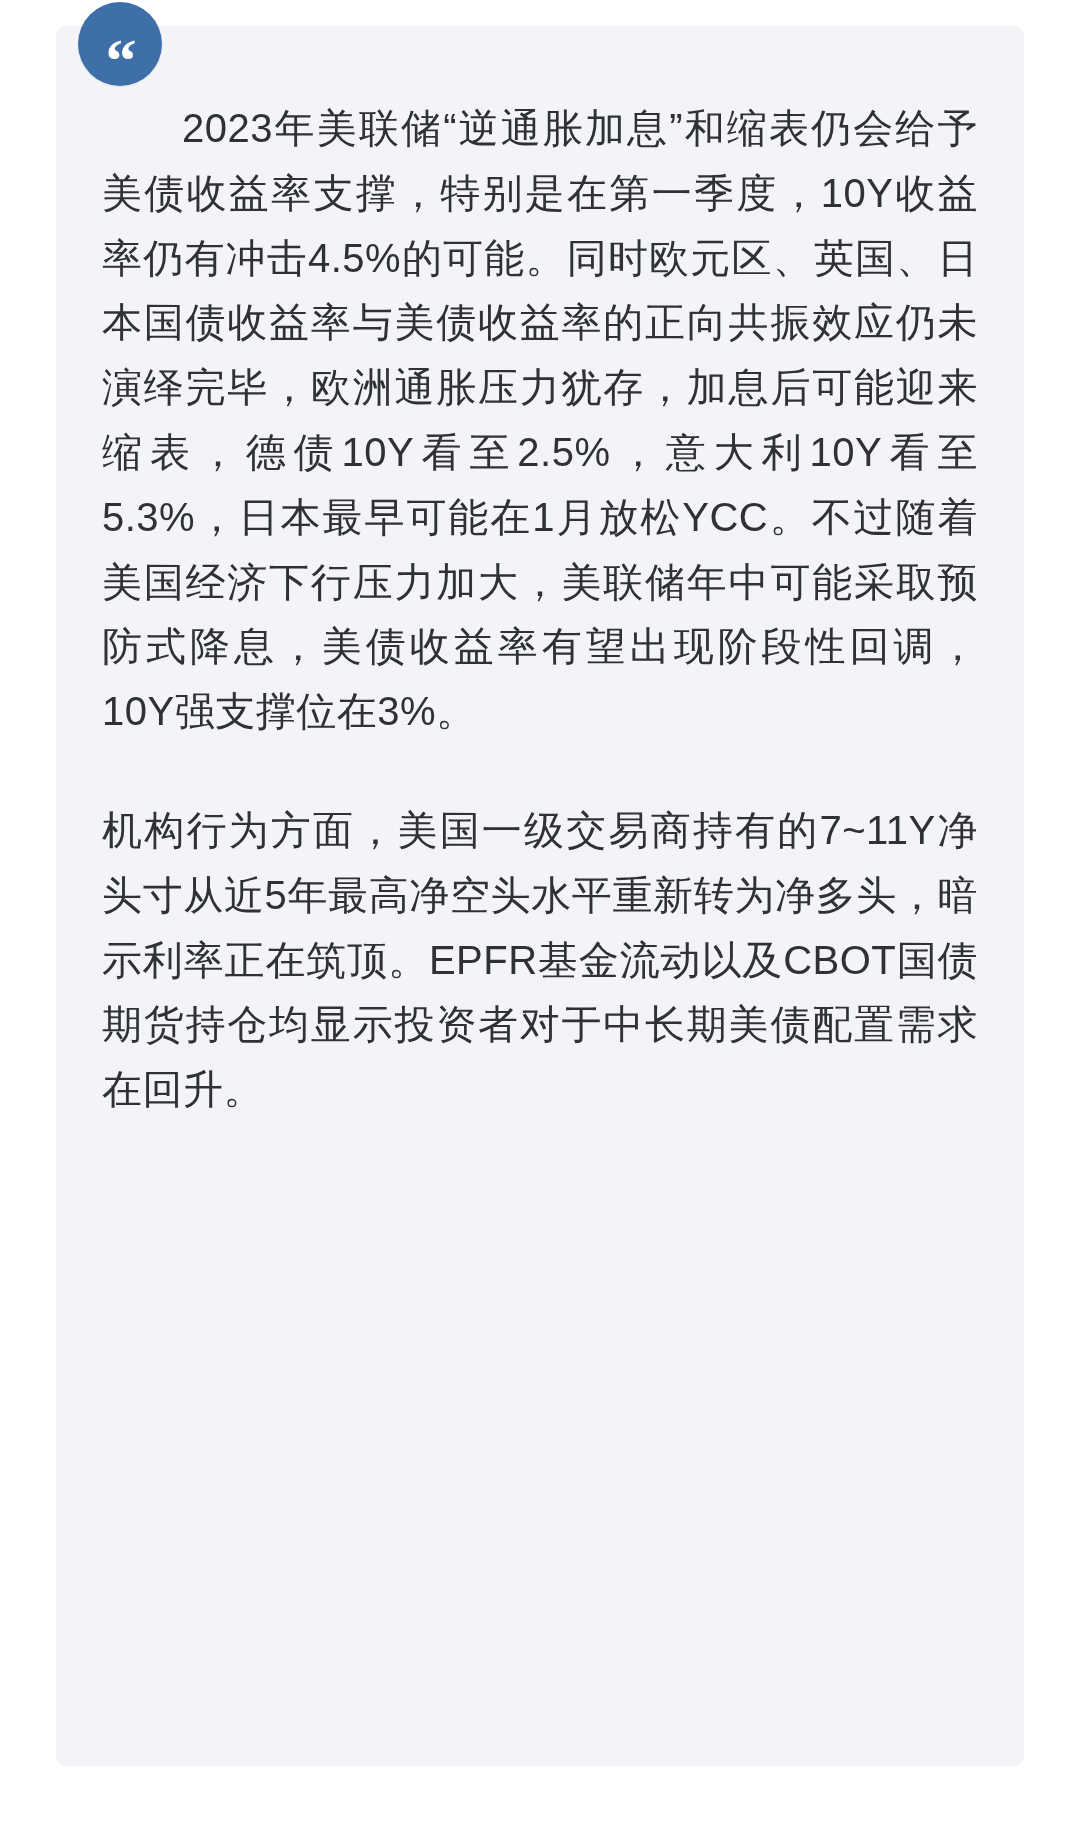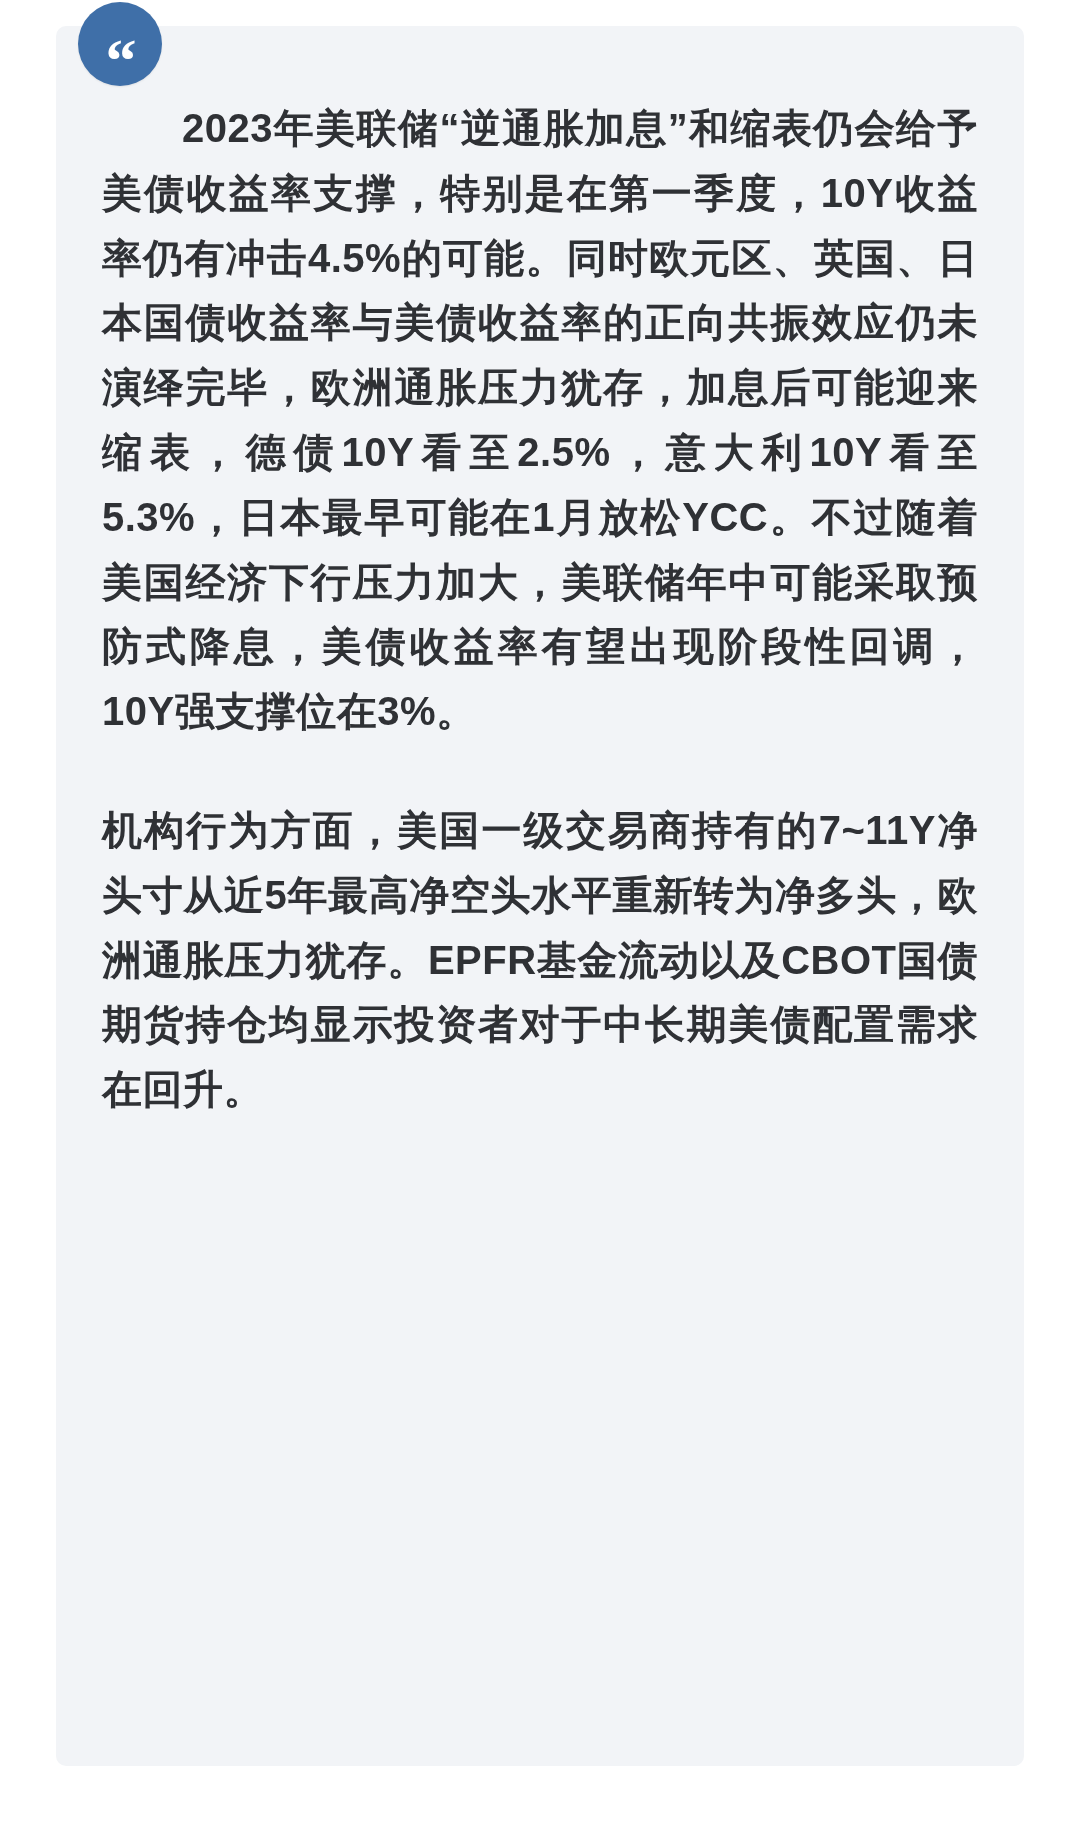--- a/index.html
+++ b/index.html
@@ -60,38 +60,37 @@
     color: #2f3135;
     font-size: 40px;
     line-height: 1.62;
     letter-spacing: 0.5px;
     text-align: justify;
     text-justify: inter-character;
   }
 
   .para {
     margin: 0 0 54px 0;
-    font-weight: bold;
   }
   .para:last-child {
     margin-bottom: 0;
   }
   .para.indent {
     text-indent: 2em;
   }
 </style>
 </head>
 <body>
 
 <div class="page">
   <div class="quote-card">
 
     <div class="quote-badge">
       <span class="glyph">“</span>
     </div>
 
     <div class="body-text">
       <p class="para indent">2023年美联储“逆通胀加息”和缩表仍会给予美债收益率支撑，特别是在第一季度，10Y收益率仍有冲击4.5%的可能。同时欧元区、英国、日本国债收益率与美债收益率的正向共振效应仍未演绎完毕，欧洲通胀压力犹存，加息后可能迎来缩表，德债10Y看至2.5%，意大利10Y看至5.3%，日本最早可能在1月放松YCC。不过随着美国经济下行压力加大，美联储年中可能采取预防式降息，美债收益率有望出现阶段性回调，10Y强支撑位在3%。</p>
-      <p class="para">机构行为方面，美国一级交易商持有的7~11Y净头寸从近5年最高净空头水平重新转为净多头，欧洲通胀压力犹存。EPFR基金流动以及CBOT国债期货持仓均显示投资者对于中长期美债配置需求在回升。</p>
+      <p class="para">机构行为方面，美国一级交易商持有的7~11Y净头寸从近5年最高净空头水平重新转为净多头，暗示利率正在筑顶。EPFR基金流动以及CBOT国债期货持仓均显示投资者对于中长期美债配置需求在回升。</p>
     </div>
 
   </div>
 </div>
 
 </body></html>

